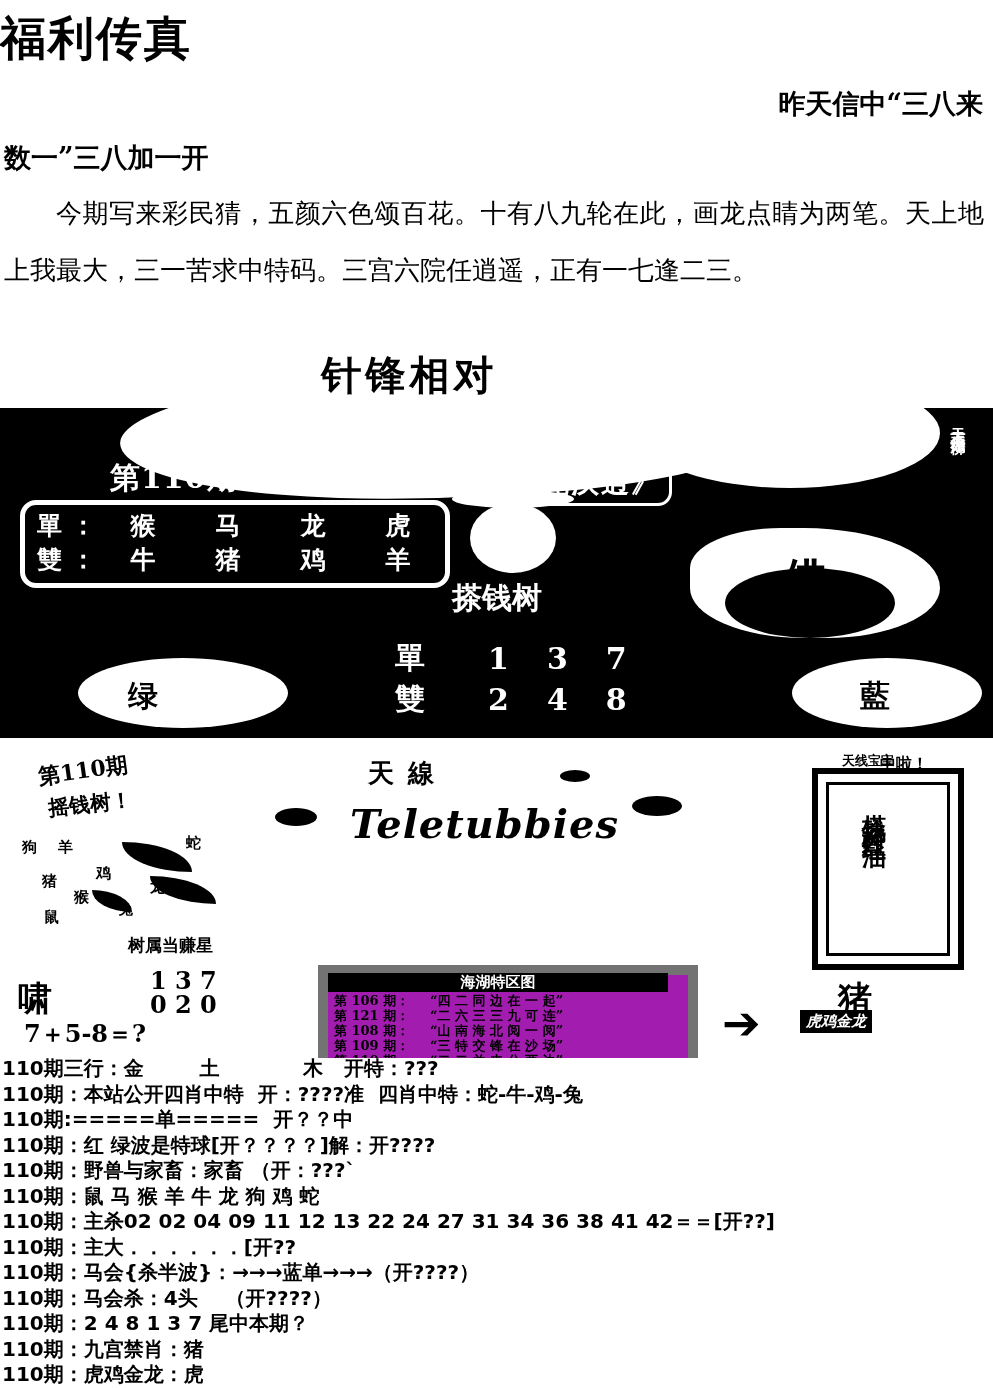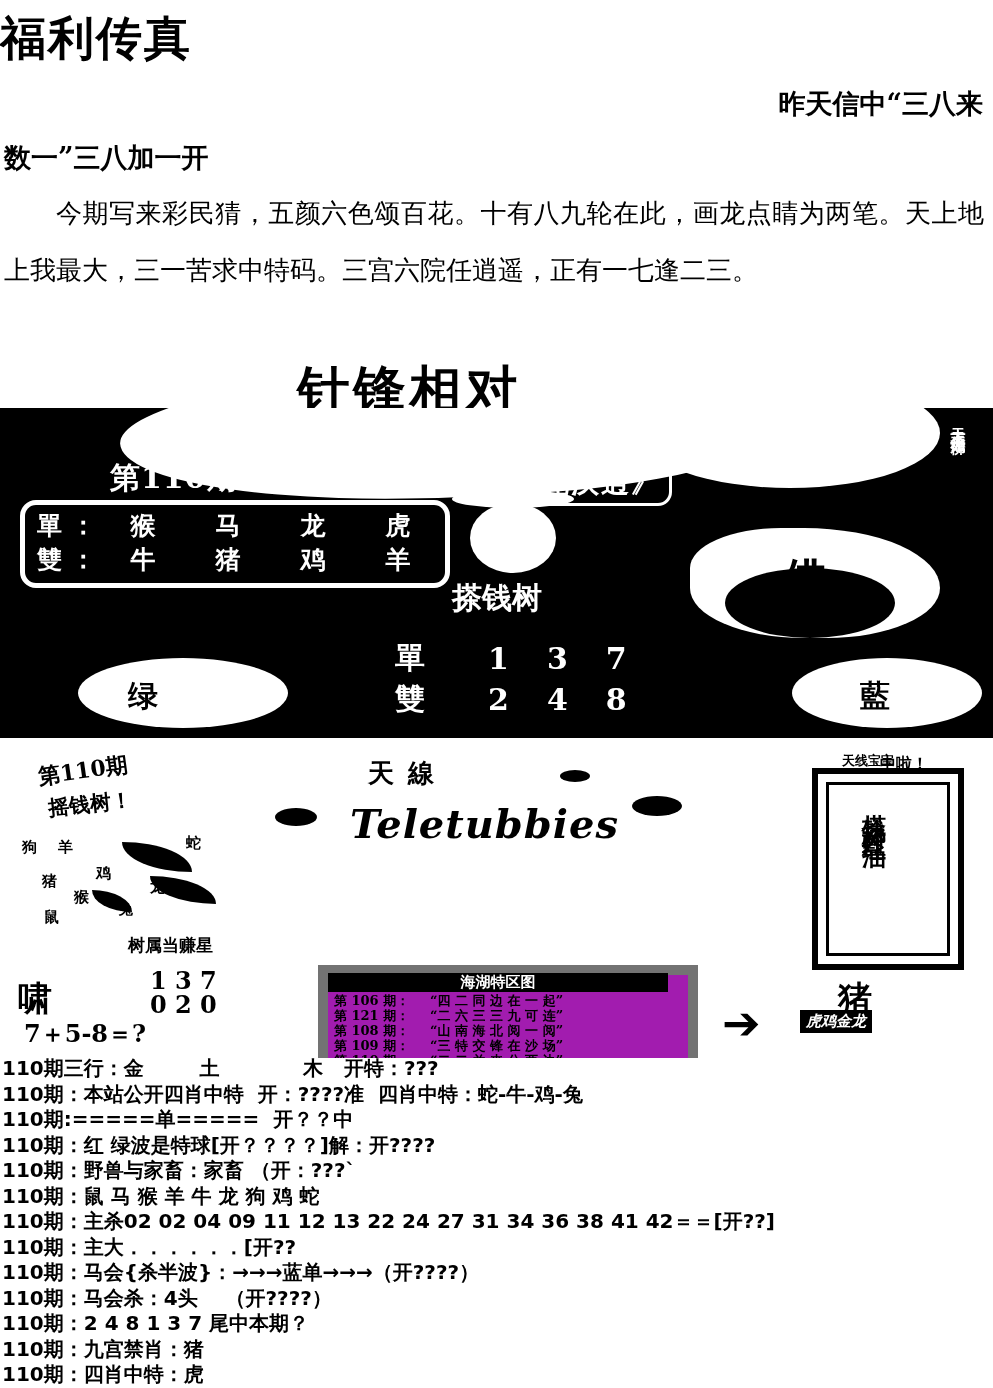--- a/index.html
+++ b/index.html
@@ -38,25 +38,25 @@
   }
   .poem{
     position:absolute;top:185px;left:4px;width:980px;
     font-family:"DejaVu Serif","Liberation Serif",serif;
     font-size:26px;
     line-height:57px;
     text-indent:52px;
     text-align:justify;
   }
   .title-second{
-    position:absolute;top:356px;left:0;width:819px;
+    position:absolute;top:348px;left:0;width:819px;
     text-align:center;
     font-family:"DejaVu Serif","Liberation Serif",serif;
     font-weight:bold;
-    font-size:52px;
+    font-size:40px;
     letter-spacing:4px;
   }
 
   
   .art-top{
     position:absolute;top:408px;left:0;width:993px;height:330px;
     background:#000;
     overflow:hidden;
   }
   .art-white-swoosh{
@@ -408,16 +408,16 @@
     <div class="line">110期:=====单=====  开？？中</div>
     <div class="line">110期：红 绿波是特球[开？？？？]解：开????</div>
     <div class="line">110期：野兽与家畜：家畜 （开：???`</div>
     <div class="line">110期：鼠 马 猴 羊 牛 龙 狗 鸡 蛇</div>
     <div class="line">110期：主杀02 02 04 09 11 12 13 22 24 27 31 34 36 38 41 42＝＝[开??]</div>
     <div class="line">110期：主大．．．．．．[开??</div>
     <div class="line">110期：马会{杀半波}：→→→蓝单→→→（开????）</div>
     <div class="line">110期：马会杀：4头    （开????）</div>
     <div class="line">110期：2 4 8 1 3 7 尾中本期？</div>
     <div class="line">110期：九宫禁肖：猪</div>
-    <div class="line">110期：四肖中特：虎</div>
+    <div class="line">110期：虎鸡金龙：虎</div>
   </div>
 
 </div>
 
 </body></html>

